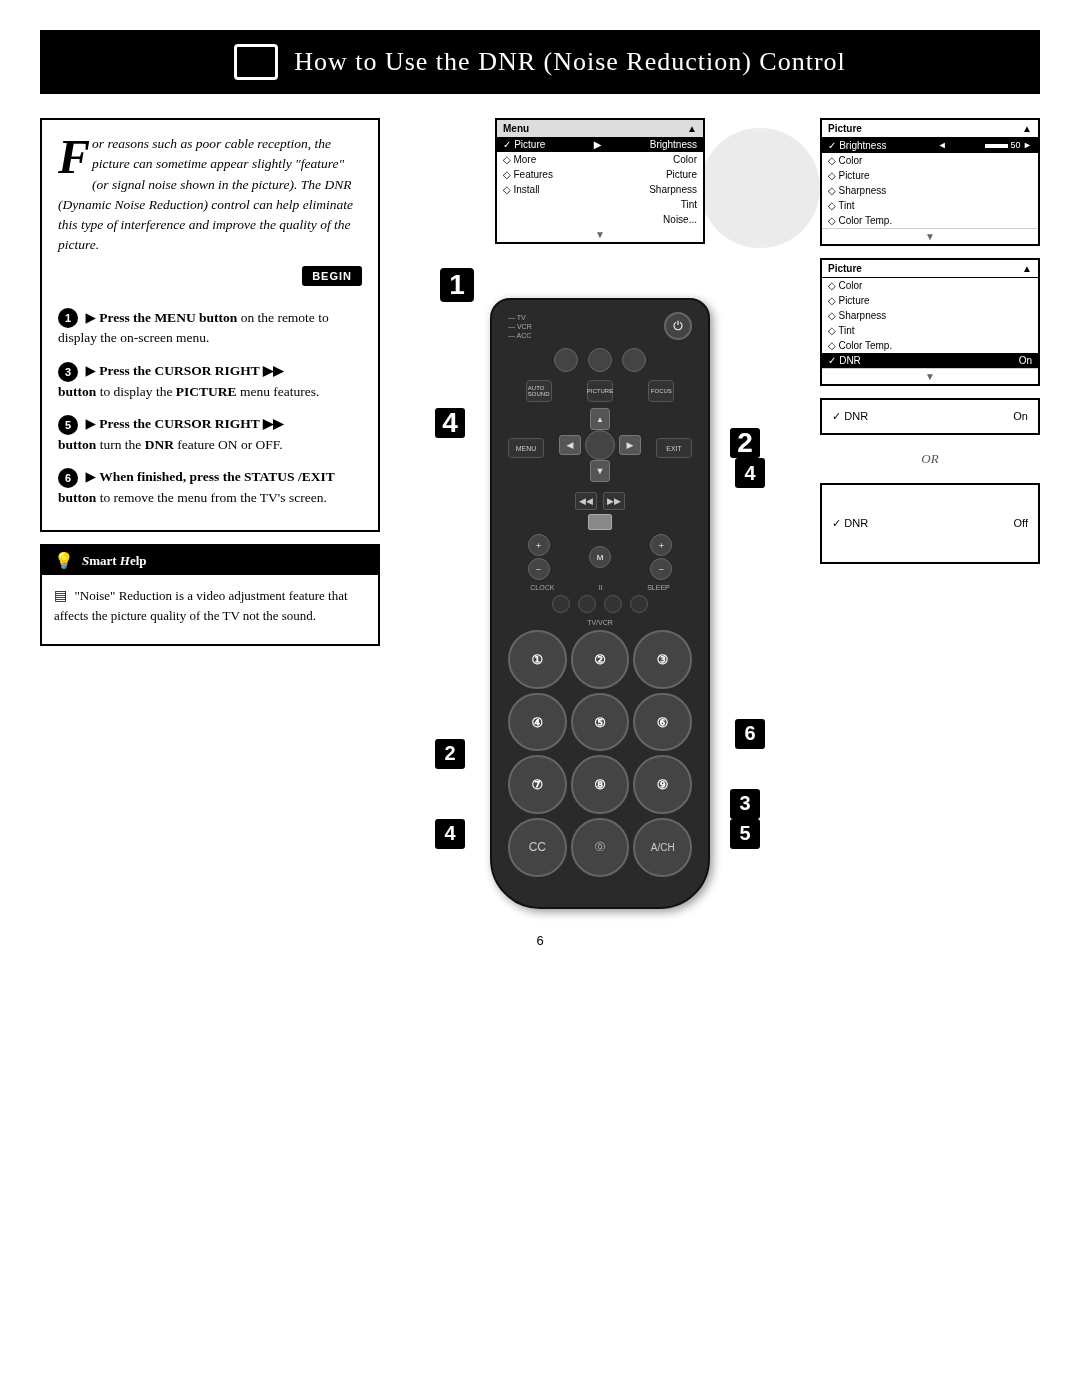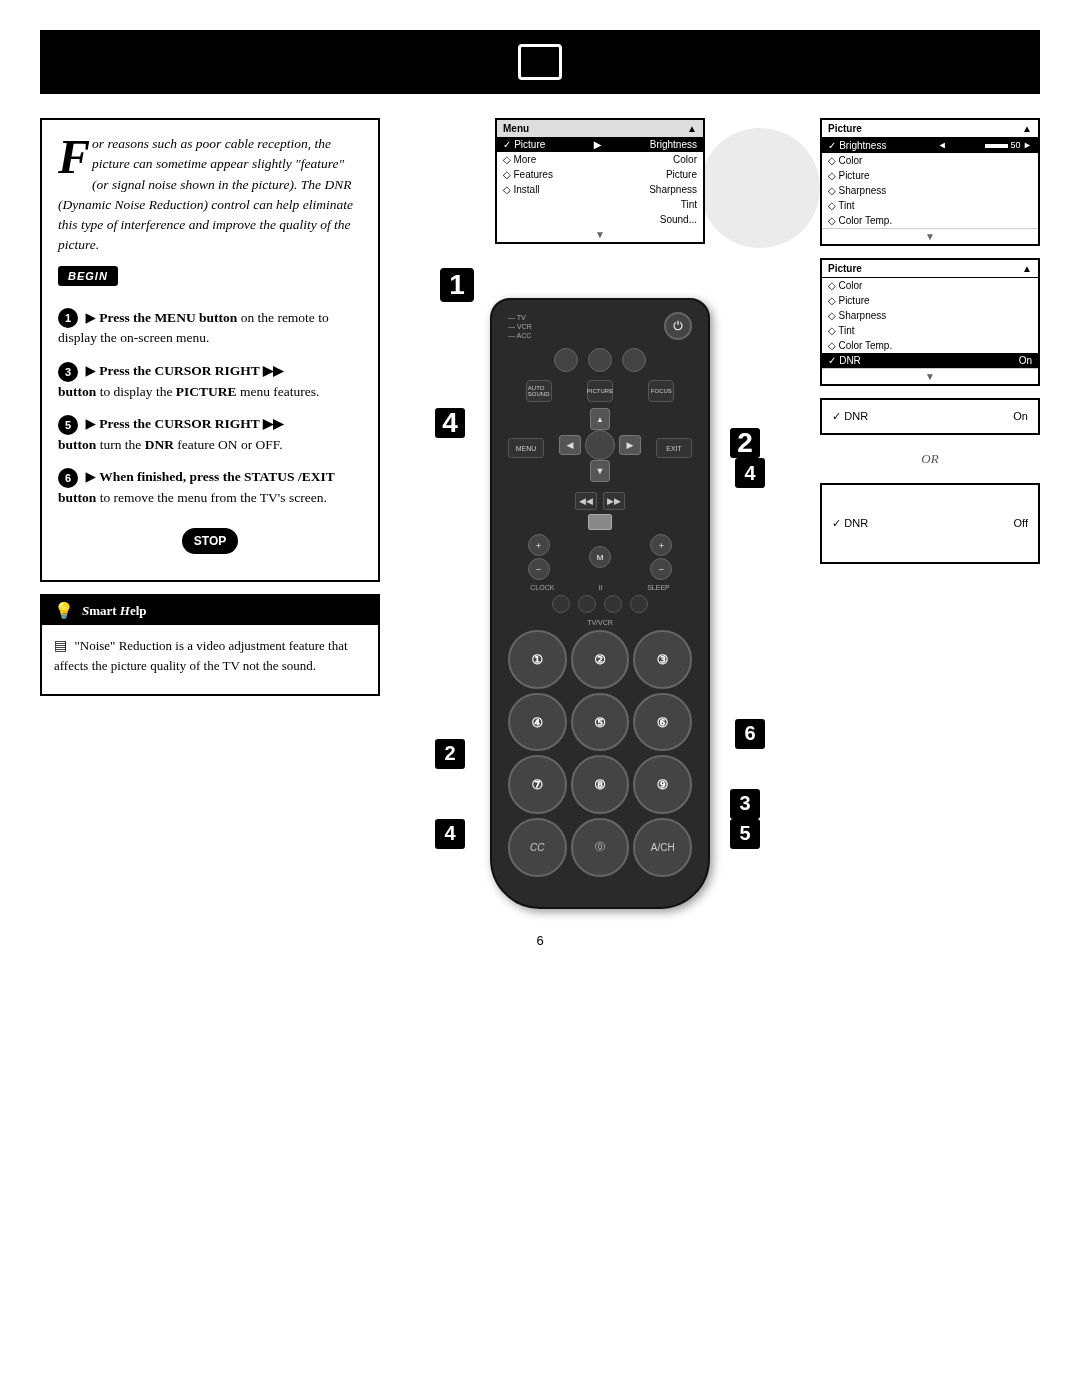--- a/index.html
+++ b/index.html
@@ -506,32 +506,35 @@
       border: 1px solid #000;
       vertical-align: middle;
       margin: 0 2px;
     }
   </style>
 </head>
 <body>
 
 <div class="page-header">
   <span class="header-icon"></span>
+  <h1>
+    <span>How to Use the DNR (Noise Reduction) Control</span>
+  </h1>
 </div>
 
 <div class="main-layout">
 
   <div class="left-col">
 
     <div class="intro-box">
       <p class="intro-text">
         <span class="drop-cap">F</span><span>or reasons such as poor cable reception, the picture can sometime appear slightly "feature" (or signal noise shown in the picture). The DNR (Dynamic Noise Reduction) control can help eliminate this type of interference and improve the quality of the picture.</span>
       </p>
 
-      <div style="text-align:left; margin-bottom: 12px; font-style: italic;">
+      <div style="text-align:right; margin-bottom: 12px;">
         <span class="begin-badge">BEGIN</span>
       </div>
 
       <div class="step">
         <span class="step-number">1</span>
         <span>▶</span>
         <strong>Press the MENU button</strong> on the remote to display the on-screen menu.
       </div>
 
 
@@ -549,23 +552,20 @@
         <strong>Press the CURSOR RIGHT ▶▶</strong><br>
         <strong>button</strong> turn the <strong>DNR</strong> feature ON or OFF.
       </div>
 
       <div class="step">
         <span class="step-number">6</span>
         <span>▶</span>
         <strong>When finished, press the STATUS /EXIT button</strong> to remove the menu from the TV's screen.
       </div>
 
-      <div style="text-align: center; margin: 8px 0;">
-        <span class="stop-badge">STOP</span>
-      </div>
     </div>
 
     <div class="smart-help-box">
       <div class="smart-help-title">
         <span class="bulb-icon">💡</span>
         <span style="font-style: italic;">S<span style="font-style:normal;">mart </span>H<span style="font-style:normal;">elp</span></span>
       </div>
       <div class="smart-help-content">
         <p style="margin-bottom:8px;">
           <span class="icon-lines">▤</span>
@@ -606,21 +606,21 @@
             <span>Sharpness</span>
         </div>
         <div class="screen-box-row">
           <span></span>
             <span></span>
             <span>Tint</span>
         </div>
         <div class="screen-box-row">
           <span></span>
             <span></span>
-            <span>Sound...</span>
+            <span>Noise...</span>
         </div>
         <div class="screen-box-row" style="justify-content:center; color:#666;">
           <span>▼</span>
         </div>
       </div>
     </div>
 
     <div class="remote-wrapper" style="margin-top: 180px; position: relative;">
 
       <div style="position:absolute; top:-30px; left:-50px; z-index:20;">
@@ -712,21 +712,21 @@
           <div class="num-btn">③</div>
           <div class="num-btn">④</div>
           <div class="num-btn">⑤</div>
           <div class="num-btn">⑥</div>
           <div class="num-btn">⑦</div>
           <div class="num-btn">⑧</div>
           <div class="num-btn">⑨</div>
         </div>
 
         <div class="bottom-row">
-          <div class="bot-btn" style="font-size:10px;font-style:italic;">CC</div>
+          <div class="bot-btn" style="font-size:12px;">CC</div>
           <div class="bot-btn">⓪</div>
           <div class="bot-btn" style="font-size:10px;">A/CH</div>
         </div>
       </div>
 
       <div style="position:absolute; top:110px; left:-55px; font-size:28px; font-weight:bold; font-family:Arial,sans-serif; color:#000;">
         <div style="background:#000; color:#fff; width:30px; height:30px; border-radius:3px; display:flex; align-items:center; justify-content:center;">4</div>
       </div>
       <div style="position:absolute; top:130px; right:-50px; font-size:28px; font-weight:bold; font-family:Arial,sans-serif;">
         <div style="background:#000; color:#fff; width:30px; height:30px; border-radius:3px; display:flex; align-items:center; justify-content:center;">2</div>

